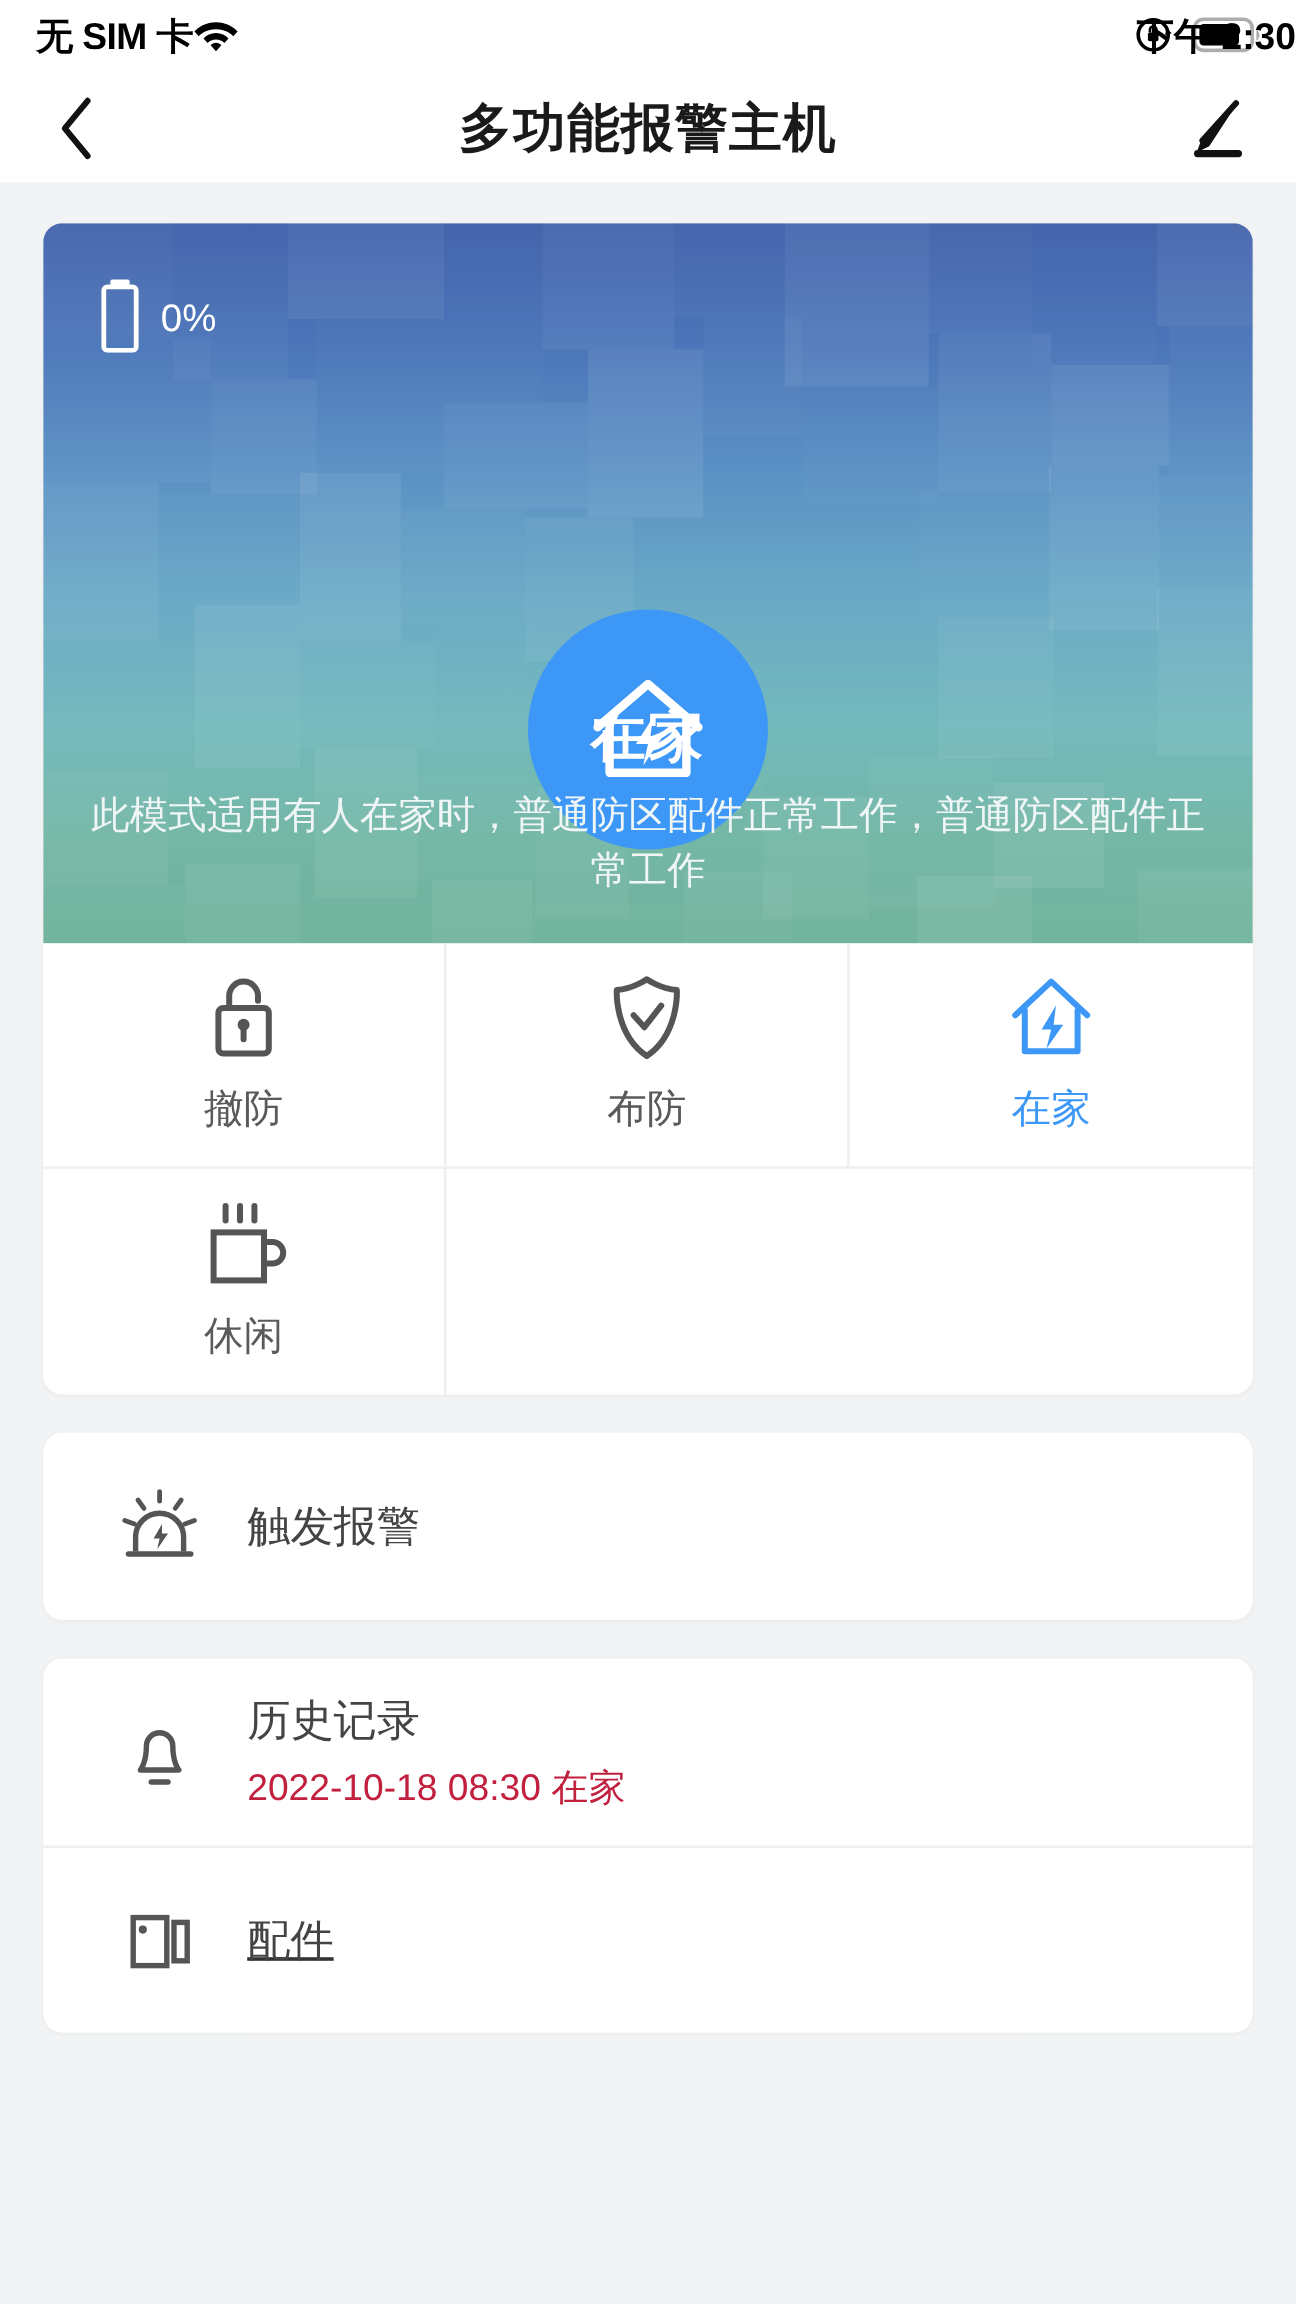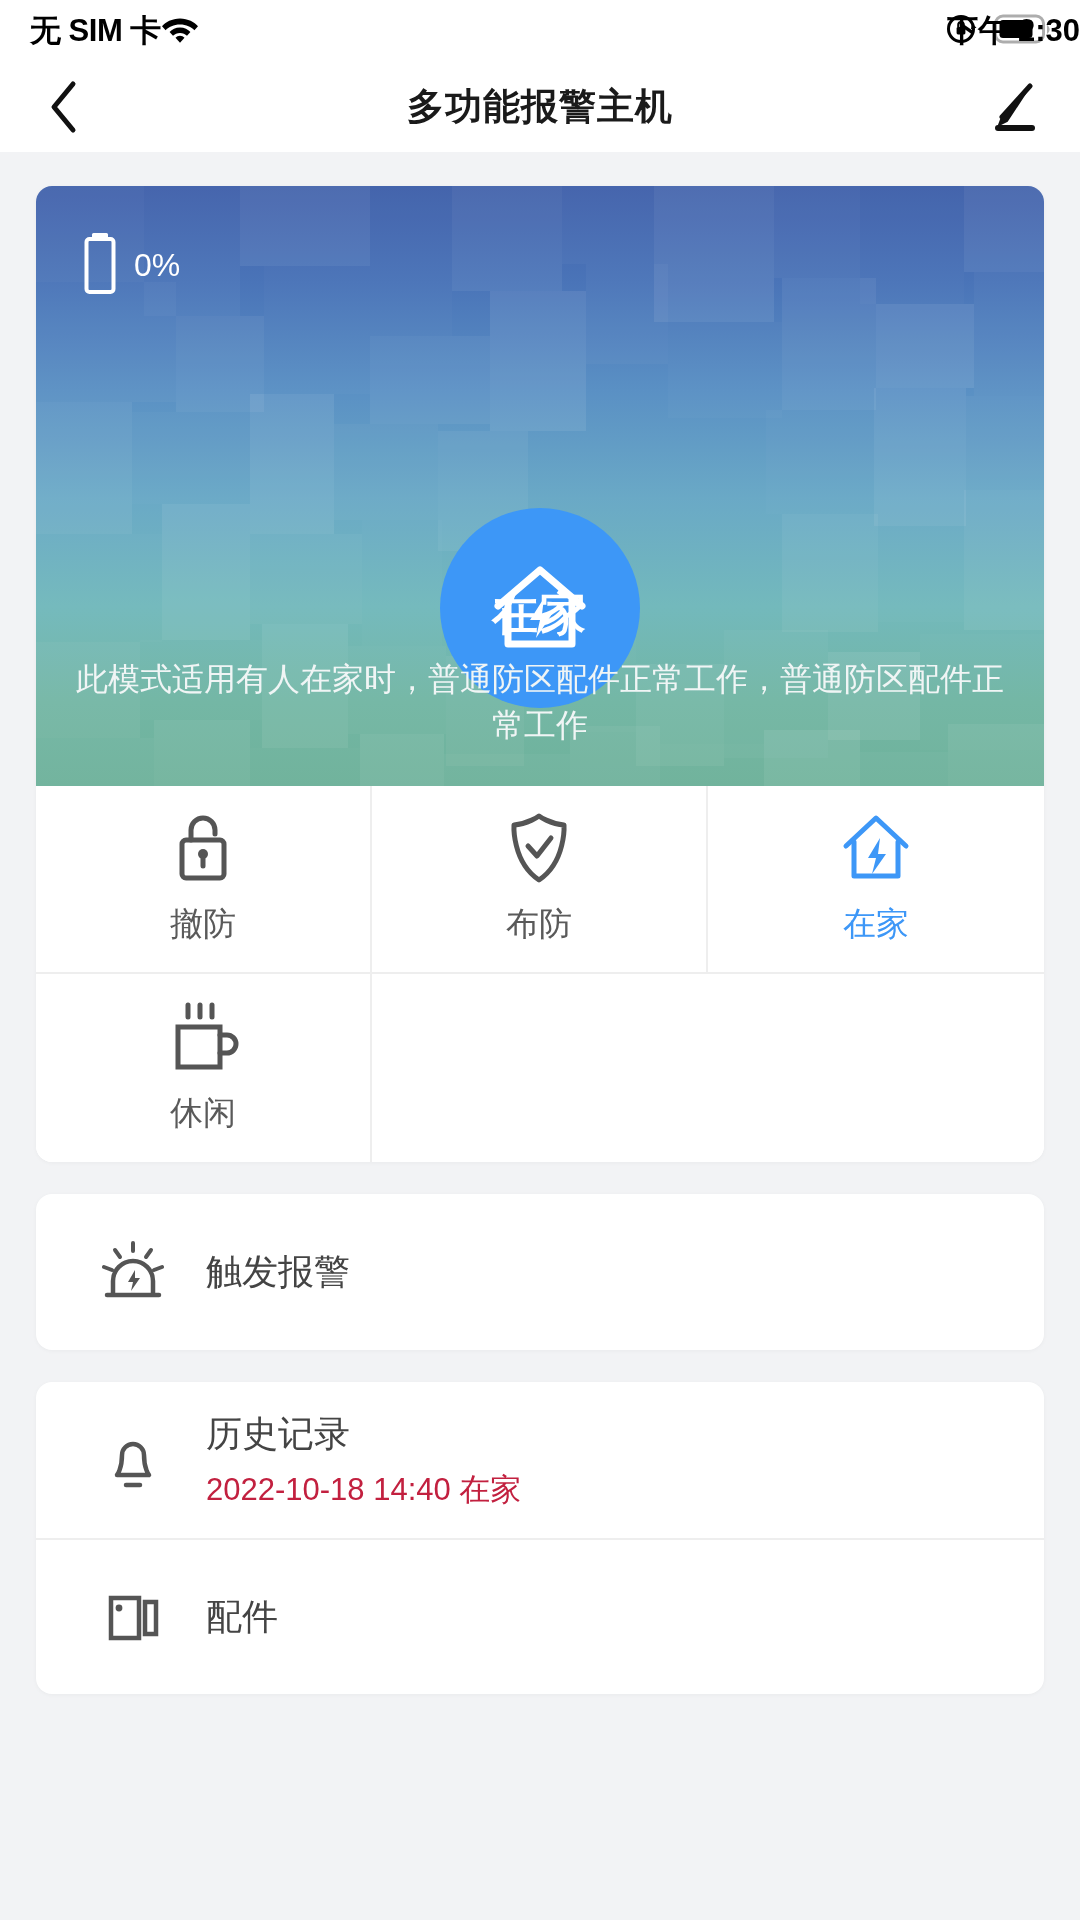--- a/index.html
+++ b/index.html
@@ -35,21 +35,21 @@
     display:flex; align-items:center;
     padding:0 34px;
     position:relative;
   }
   .nav-back{ width:60px; height:60px; display:flex; align-items:center; justify-content:center; cursor:pointer; }
   .nav-title-wrap{
     position:absolute; left:0; right:0; top:0; bottom:0;
     display:flex; align-items:center; justify-content:center;
     pointer-events:none;
   }
-  .nav-title{ font-size:37px; font-weight:700; color:#1a1a1a; letter-spacing:1px; }
+  .nav-title{ font-size:44px; font-weight:700; color:#1a1a1a; letter-spacing:1px; }
   .nav-edit{ margin-left:auto; width:64px; height:64px; display:flex; align-items:center; justify-content:center; cursor:pointer; }
 
   
   .page{ padding:34px 36px 0 36px; }
 
   
   .mode-card{
     border-radius:16px;
     overflow:hidden;
     background:#fff;
@@ -124,21 +124,21 @@
     box-shadow:0 1px 4px rgba(0,0,0,0.04);
     overflow:hidden;
   }
   .row{
     display:flex; align-items:center;
     padding:0 64px;
     min-height:156px;
     cursor:pointer;
     gap:40px;
   }
-  .row + .row{ border-top:2px solid #eeeeee; }
+  .row + .row{ border-top:2px solid #eeeeee;text-decoration:underline; }
   .row-ico{ width:66px; display:flex; align-items:center; justify-content:center; flex:0 0 66px; }
   .row-txt{ display:flex; flex-direction:column; gap:10px; }
   .row-title{ font-size:36px; color:#444; font-weight:400; }
   .row-sub{ font-size:31px; font-weight:400; }
 </style>
 </head>
 <body>
 
 <div class="statusbar">
   <div class="sb-left">
@@ -361,21 +361,21 @@
 
     <div class="row">
       <span class="row-ico">
         <svg width="58" height="66" viewBox="0 0 58 66">
           <path d="M13 48 C13 48 18 42 18 28 a11 11 0 0 1 22 0 c0 14 5 20 5 20 Z" fill="none" stroke="#555" stroke-width="4.5" stroke-linejoin="round"></path>
           <path d="M22 58 H36" stroke="#555" stroke-width="4.5" stroke-linecap="round"></path>
         </svg>
       </span>
       <span class="row-txt">
         <span class="row-title">历史记录</span>
-        <span class="row-sub" style="color:#c2203f">2022-10-18 14:40 在家</span>
+        <span class="row-sub" style="color:#c2203f">2022-10-18 08:30 在家</span>
       </span>
     </div>
 
     <div class="row">
       <span class="row-ico">
         <svg width="62" height="66" viewBox="0 0 62 66">
           <rect x="9" y="14" width="28" height="40" fill="none" stroke="#555" stroke-width="4.5"></rect>
           <circle cx="17" cy="24" r="3.4" fill="#555"></circle>
           <rect x="43" y="18" width="11" height="32" fill="none" stroke="#555" stroke-width="4.5"></rect>
         </svg>

